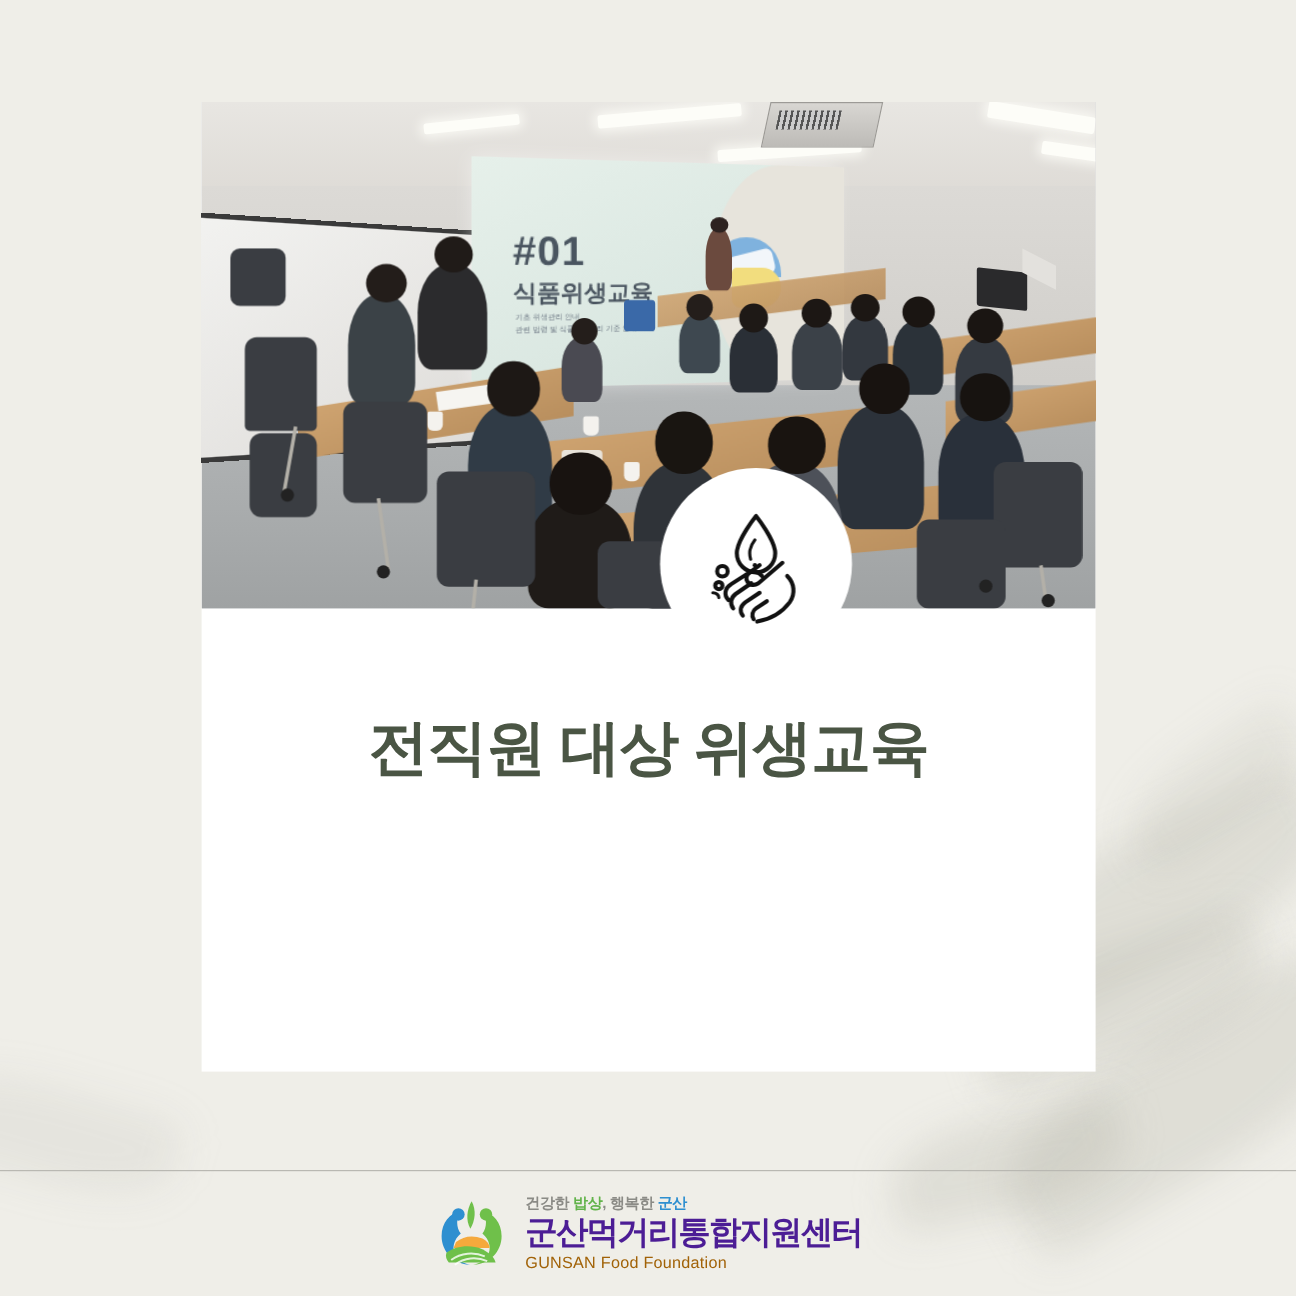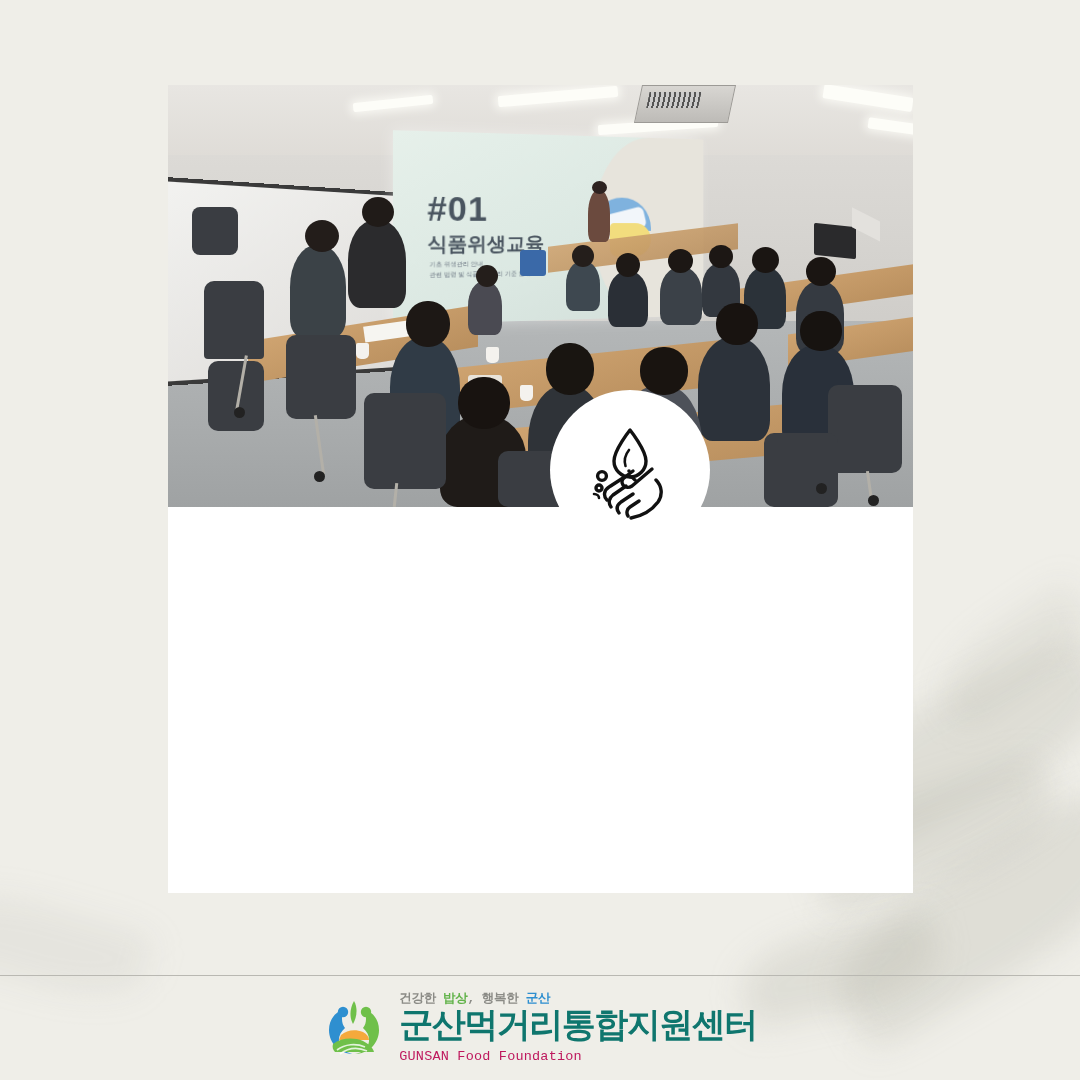--- a/index.html
+++ b/index.html
@@ -96,28 +96,28 @@
      font-size:50px;font-weight:700;color:#4a5544;letter-spacing:-1px;}
   .subtitle{position:absolute;left:0;top:655px;width:745px;text-align:center;
      font-size:24px;font-weight:600;color:#3a3a3a;letter-spacing:-.5px;}
 
   
   .divider{position:absolute;left:0;top:975px;width:1080px;height:1px;
      background:#b9b8b2;}
   .footer{position:absolute;left:0;top:976px;width:1080px;height:104px;
      display:flex;align-items:center;justify-content:center;gap:14px;}
   .logo-mark{width:62px;height:62px;position:relative;flex:0 0 auto;}
-  .logo-text{display:flex;flex-direction:column;justify-content:center;font-family:Liberation Mono, monospace;}
+  .logo-text{display:flex;flex-direction:column;justify-content:center;}
   .tagline{font-size:12.5px;font-weight:700;color:#8b8b86;letter-spacing:-.3px;
      line-height:1.2;margin-bottom:2px;}
   .tagline .g{color:#62b34a;}
   .tagline .b{color:#2e8fd0;}
-  .org-name{font-size:34px;font-weight:700;color:#0f766e;letter-spacing:-1.5px;
+  .org-name{font-size:27px;font-weight:700;color:#4c1d95;letter-spacing:-1.5px;
      line-height:1.1;}
-  .org-en{font-size:13.5px;color:#be185d;letter-spacing:.2px;margin-top:2px;}
+  .org-en{font-size:13.5px;color:#a16207;letter-spacing:.2px;margin-top:2px;}
 </style>
 </head>
 <body>
 
 <div class="bg-shadows">
   <div class="leaf l1"></div>
   <div class="leaf l2"></div>
   <div class="leaf l3"></div>
   <div class="leaf l4"></div>
   <div class="leaf l5"></div>
@@ -249,20 +249,21 @@
         <path d="M45 99 c-3-4 -2-8 2-11 l12-8"></path>
         <path d="M54 102 c-2-3 -1-7 2-9 l9-6"></path>
         <path d="M82 66 c6 6 7 15 2 22 -6 8 -16 14 -27 16"></path>
         <circle cx="28" cy="62" r="4.4"></circle>
         <circle cx="25" cy="74" r="3"></circle>
         <path d="M20 80 c3 0 5 2 5 4" stroke-width="2.6"></path>
       </g>
     </svg>
   </div>
 
+  <div class="title">전직원 대상 위생교육</div>
 </div>
 
 <div class="divider"></div>
 <div class="footer">
   <div class="logo-mark">
     <svg width="62" height="62" viewBox="0 0 62 62">
       <path d="M31 57 C16 57 6 46 6 33 C6 22 13 14 22 12 C18 18 18 26 22 31 C16 36 14 44 18 50 C22 55 28 57 31 57 Z" fill="#2e8fd0"></path>
       <path d="M31 57 C46 57 56 46 56 33 C56 22 49 14 40 12 C44 18 44 26 40 31 C46 36 48 44 44 50 C40 55 34 57 31 57 Z" fill="#6fc04a"></path>
       <path d="M31 4 C27 11 26 20 30 27 C34 20 35 11 31 4 Z" fill="#6fc04a"></path>
       <circle cx="20" cy="15" r="5.2" fill="#2e8fd0"></circle>

